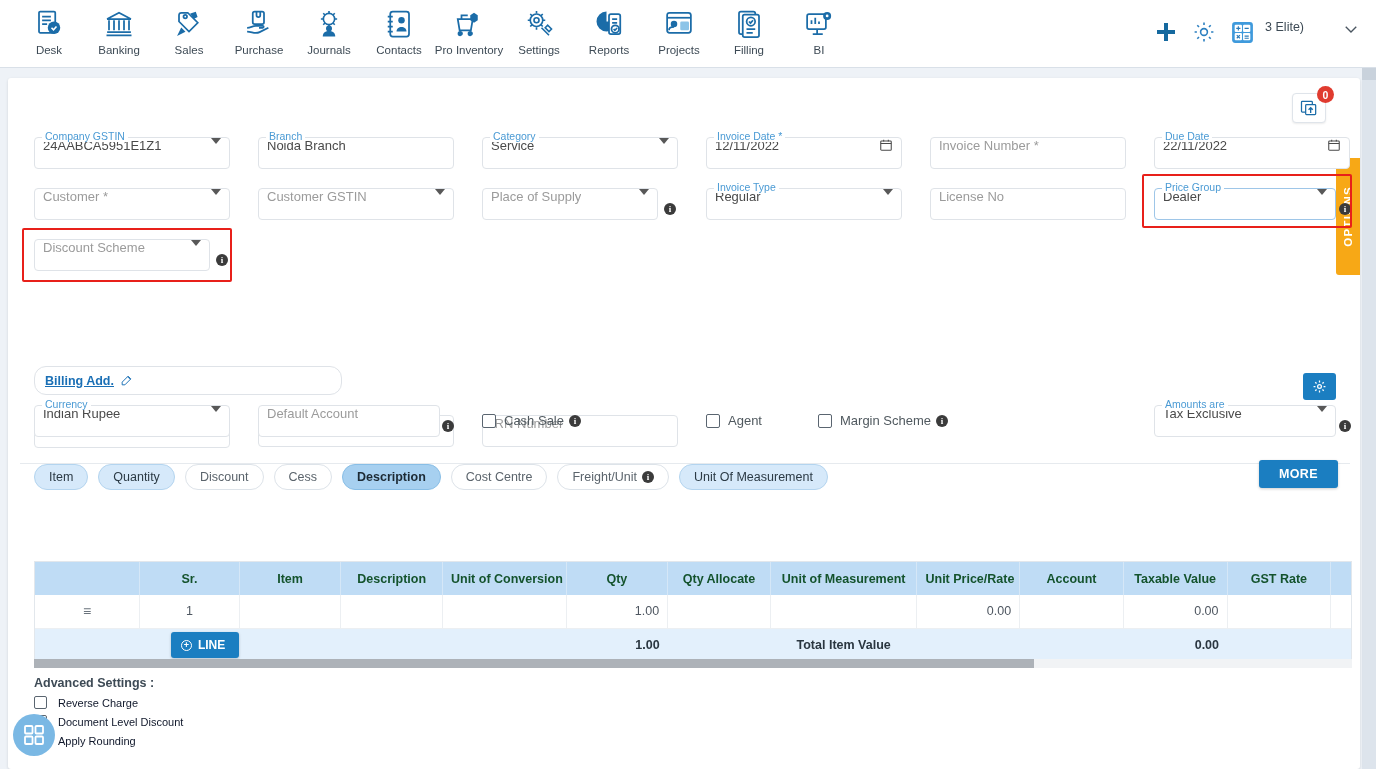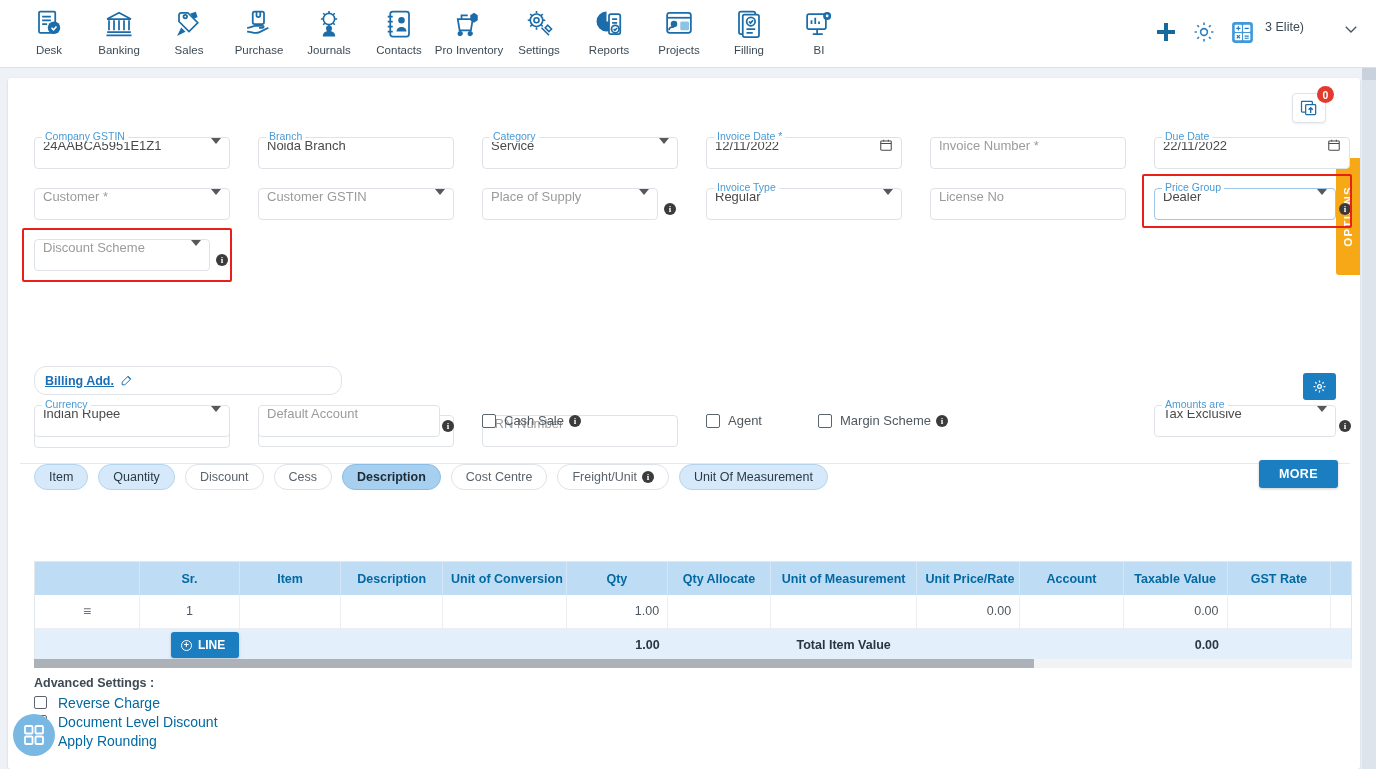--- a/index.html
+++ b/index.html
@@ -159,21 +159,21 @@
   }
   .barcode .ph{ color:#9b9b9b; font-size:13px; }
 
   
   .tablewrap{
     position:absolute; left:26px; top:483px; width:1318px; height:100px;
     border:1px solid #e2e7ec; overflow:hidden; background:#fff;
   }
   table{ border-collapse:collapse; width:1400px; table-layout:fixed; }
   thead th{
-    background:#bfdcf5; color:#0369a1; font-size:12.5px; font-weight:bold;
+    background:#bfdcf5; color:#14532d; font-size:12.5px; font-weight:bold;
     height:33px; border-right:1px solid #d5e7f7; padding:4px 8px;
     white-space:nowrap; text-align:center;
   }
   tbody td{
     height:33px; border-right:1px solid #eceff2; border-bottom:1px solid #eceff2;
     font-size:12.5px; color:#4f5761; padding:0 8px; background:#fff;
   }
   tfoot td{
     height:34px; background:#e3f0fc; font-size:12.5px; color:#2a3640;
     font-weight:bold; padding:0 8px;
@@ -196,21 +196,21 @@
     position:absolute; left:26px; top:581px; width:1318px; height:9px;
     background:#f1f3f5;
   }
   .hscroll .thumb{ width:1000px; height:9px; background:#adb2b8; }
 
   
   .adv{ position:absolute; left:26px; top:598px; }
   .adv-title{ font-size:12.5px; font-weight:bold; color:#3d4a55; margin-bottom:3px;}
   .adv-row{ display:flex; align-items:center; gap:11px; height:19px; }
   .adv-row .chk{ width:13px;height:13px; }
-  .adv-row span{ font-size:14px; color:#0369a1;text-align:center; }
+  .adv-row span{ font-size:11px; color:#0f172a;text-align:center; }
 
   .fab{
     position:absolute; left:13px; top:714px; width:42px;height:42px;
     border-radius:50%; background:#7ab8e4; display:flex; align-items:center;
     justify-content:center; cursor:pointer; color:#fff;
   }
   .right-rail{
     position:absolute; right:0; top:68px; width:14px; height:701px;
     background:#dde4ec;
   }

